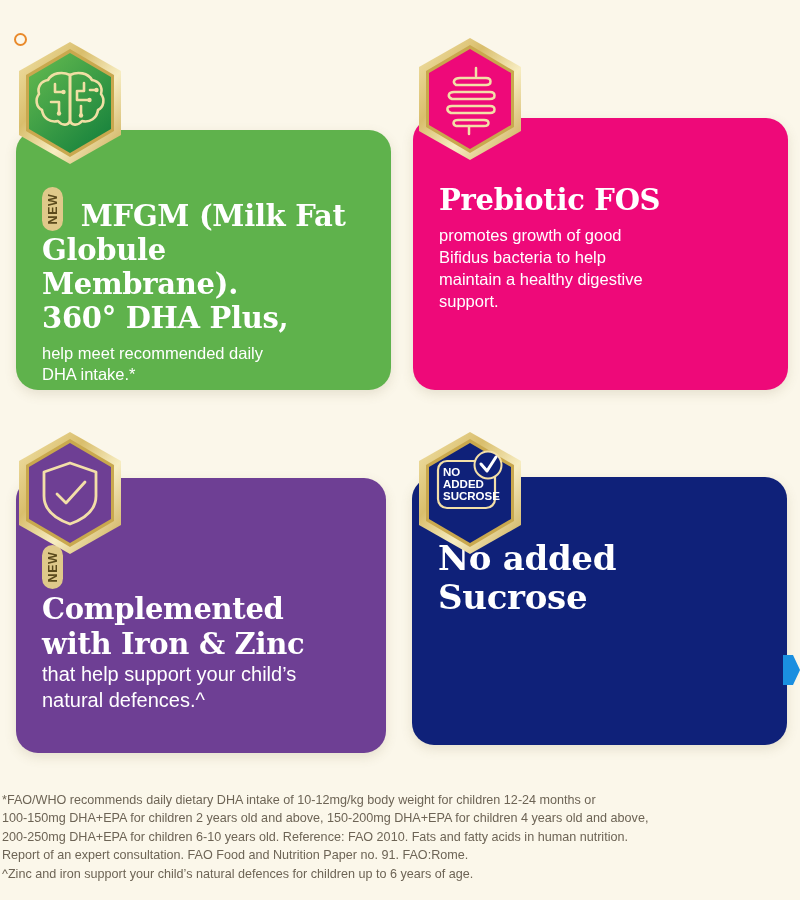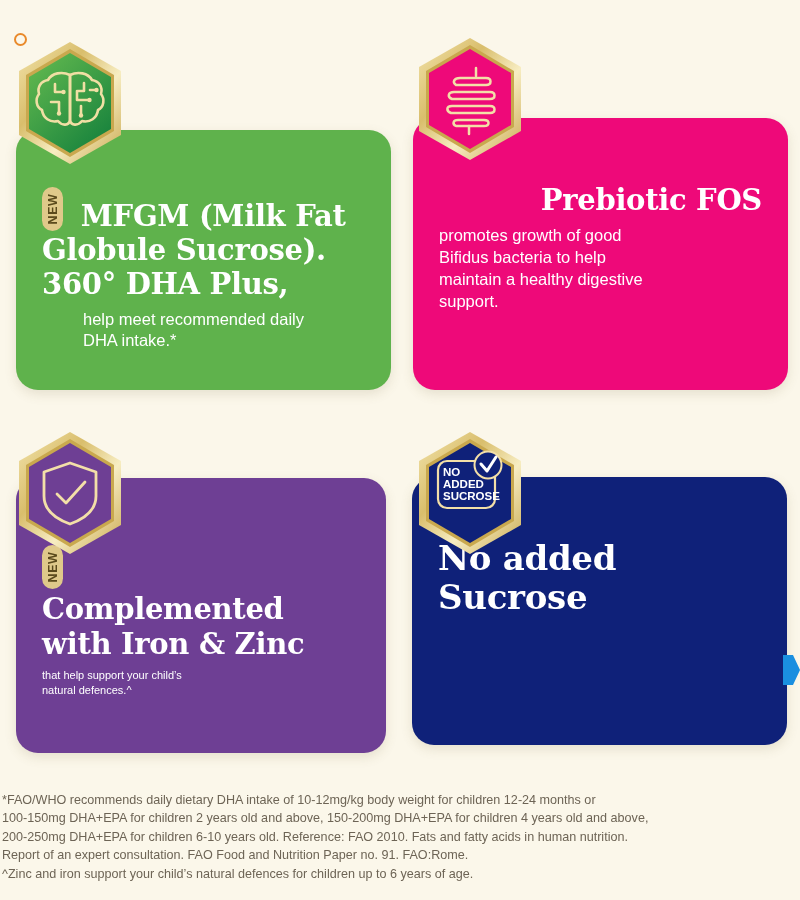--- a/index.html
+++ b/index.html
@@ -68,28 +68,28 @@
   }
 
   .subtext {
     font-family: "Liberation Sans", sans-serif;
     color: #FFFFFF;
     font-weight: normal;
   }
 
   
   .card--mfgm .headline { font-size: 29px; line-height: 1.17; }
-  .card--mfgm .subtext  { font-size: 16.5px; line-height: 1.3; margin-top: 7px; margin-left: 41px; }
-
-  .card--fos .headline  { font-size: 29px; line-height: 1.17; text-align: right; }
+  .card--mfgm .subtext  { font-size: 16.5px; line-height: 1.3; margin-top: 7px; }
+
+  .card--fos .headline  { font-size: 29px; line-height: 1.17; }
   .card--fos .subtext   { font-size: 16.5px; line-height: 1.34; margin-top: 6px; }
   .card--fos .card-body { padding-top: 66px; }
 
   .card--fl .headline   { font-size: 29px; line-height: 1.2; }
-  .card--fl .subtext    { font-size: 11px; line-height: 1.3; margin-top: 7px; }
+  .card--fl .subtext    { font-size: 20px; line-height: 1.3; }
   .card--fl .card-body  { padding-top: 62px; }
 
   .card--sucrose .headline { font-size: 34px; line-height: 1.16; }
   .card--sucrose .card-body { padding-top: 62px; }
 
   
   .new-pill {
     display: inline-block;
     vertical-align: baseline;
     width: 21px;
@@ -162,21 +162,21 @@
 
 <div class="cards">
 
   <div class="card card--mfgm" style="background:#5FB24C">
     <div class="card-body">
       <div class="headline">
         <span class="new-pill">
           <span>NEW</span>
         </span>
         <span>MFGM (Milk Fat</span><br>
-        <span>Globule Sucrose).</span><br>
+        <span>Globule Membrane).</span><br>
         <span>360° DHA Plus,</span>
       </div>
       <div class="subtext">
         <span>help meet recommended daily</span><br>
         <span>DHA intake.*</span>
       </div>
     </div>
   </div>
 
   <div class="hex-badge hex-badge--mfgm">

